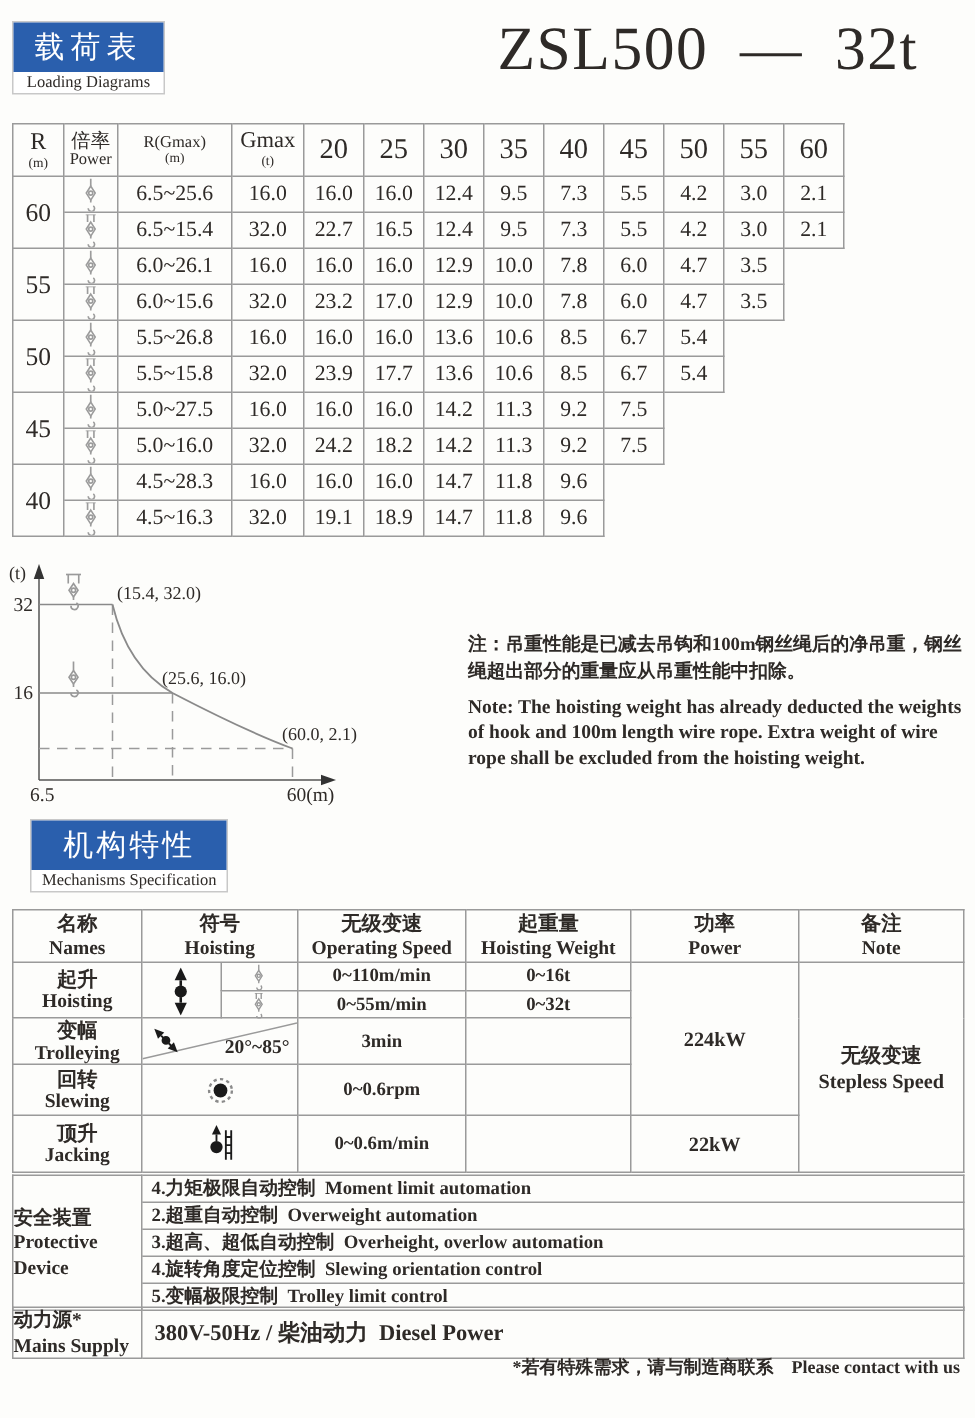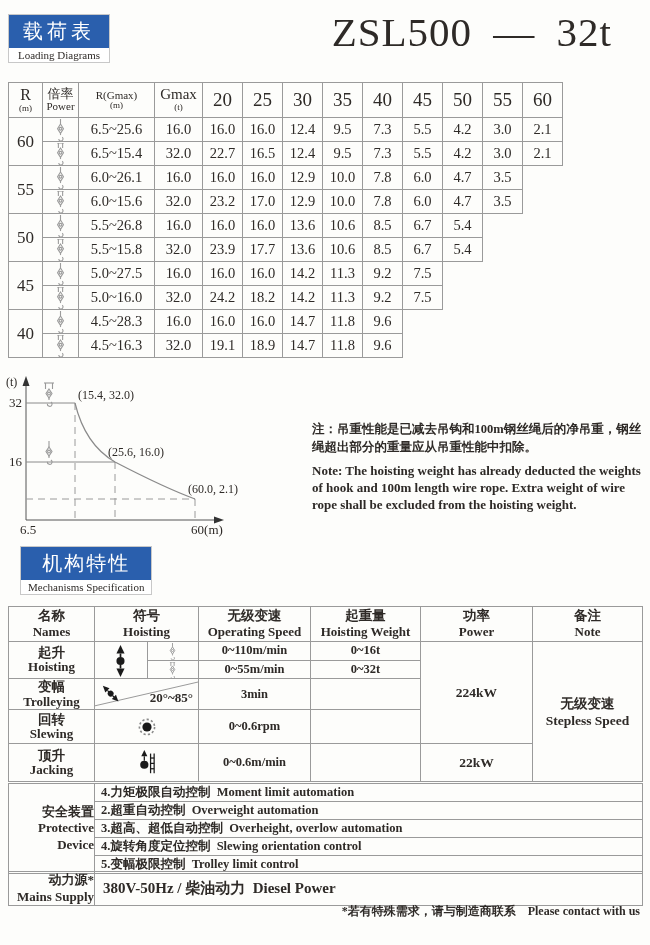--- a/index.html
+++ b/index.html
@@ -63,21 +63,21 @@
   .diag{position:absolute;left:0;top:0;width:100%;height:100%;}
   .trolley-ic{position:absolute;left:4px;top:3px;}
   .angle{position:absolute;right:5px;bottom:3px;font-size:13px;font-weight:bold;}
   .mi{display:inline-block;vertical-align:middle;}
 
   
   #prot{left:8px;top:783px;}
   #prot table,#mains table{border-collapse:collapse;table-layout:fixed;width:634px;}
   #prot td,#mains td{border:1px solid #9a9a9a;font-weight:bold;padding:0;}
   #prot td.item{font-size:12.5px;text-align:left;padding:0 0 0 6px;height:16px;white-space:pre;overflow:hidden;}
-  #prot td.plabel,#mains td.plabel{text-align:right;font-size:13px;line-height:1.25;}
+  #prot td.plabel,#mains td.plabel{text-align:left;font-size:13px;line-height:1.25;}
   #mains{left:8px;top:871px;}
   #mains td{height:33px;}
   #mains td.value{font-size:15px;text-align:left;padding-left:8px;white-space:pre;}
   #footer{right:10px;top:903px;font-size:12px;font-weight:bold;white-space:pre;}
 </style>
 </head>
 <body>
 
 <div class="abs sec-label" style="left:8px;top:14px;">
   <div class="zh">载荷表</div>

